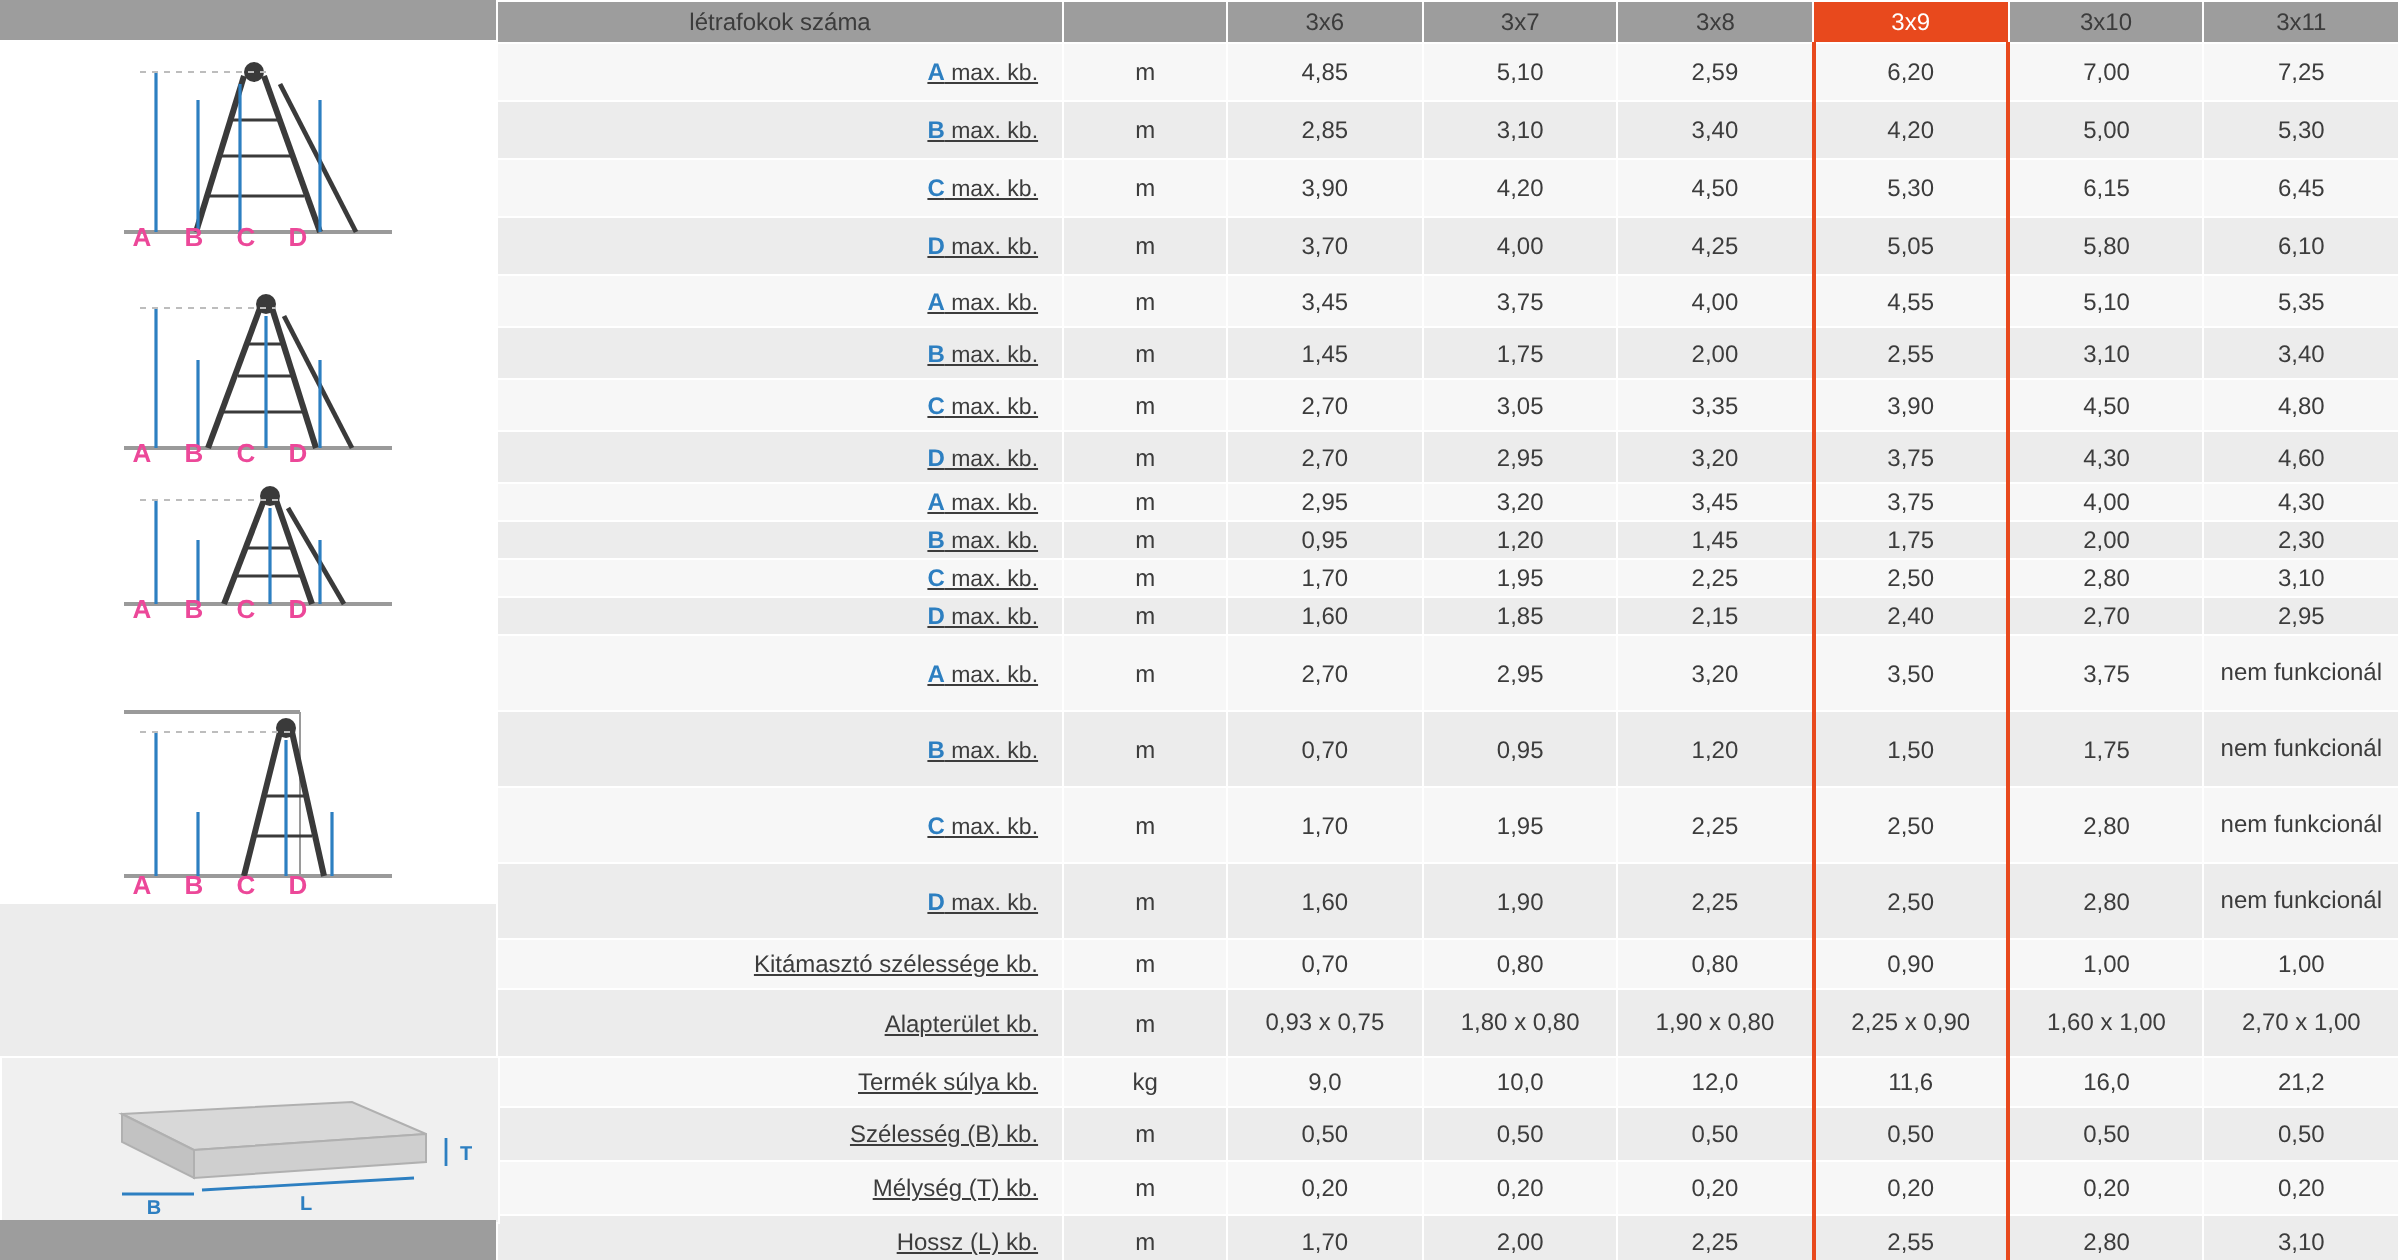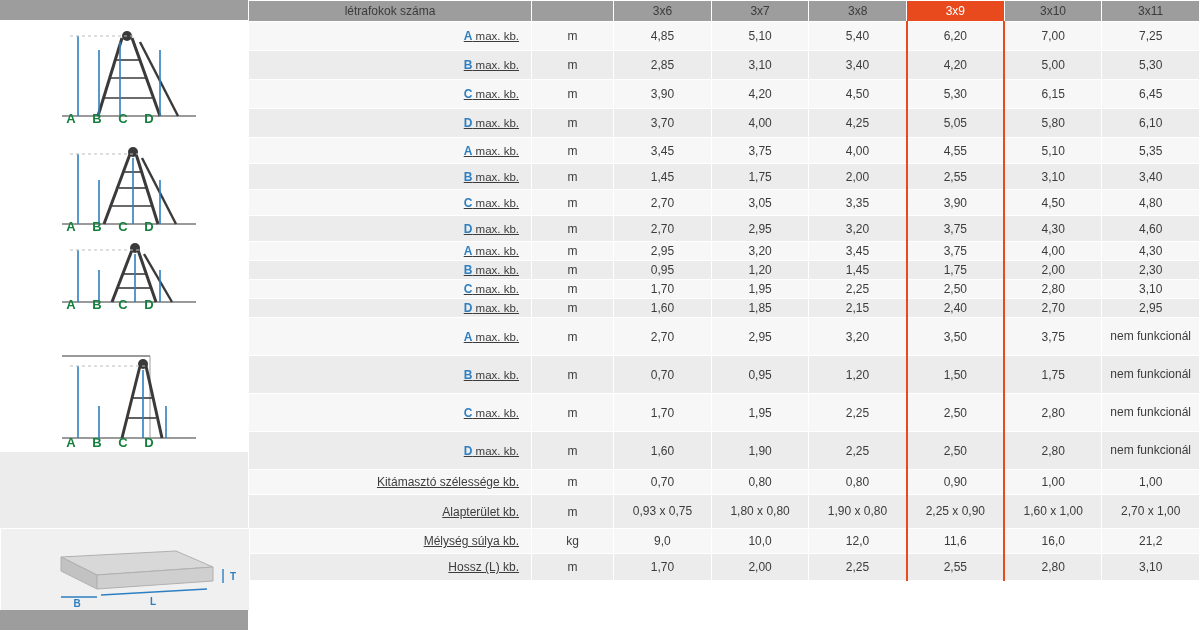--- a/index.html
+++ b/index.html
@@ -69,21 +69,21 @@
 
   
   #illus{
     position:absolute;left:0;top:0;width:248px;height:630px;
     background:#ffffff;
   }
   .fig{position:absolute;left:0;width:248px;}
   .figbox{position:relative;width:248px;height:100%;}
   .abcd{
     position:absolute;bottom:2px;left:0;width:220px;
-    text-align:center;color:#15803d;font-weight:bold;font-size:13px;
+    text-align:center;color:#ec4899;font-weight:bold;font-size:13px;
     letter-spacing:0;
   }
   .abcd span{display:inline-block;width:26px;}
   #pkgbox{
     position:absolute;left:0;top:528px;width:248px;height:82px;
     background:#f0f0f0;border:1px solid #ffffff;
   }
   #pkgbottom{
     position:absolute;left:0;top:610px;width:248px;height:20px;background:#9d9d9d;
   }
@@ -231,21 +231,21 @@
         <th>3x11</th>
       </tr>
     </thead>
     <tbody>
 
       <tr class="rowB" style="height:29px;">
         <td class="labelcell rightlabel"><span class="ltr">A</span><span class="kb"> max. kb.</span></td>
         <td>m</td>
         <td>4,85</td>
         <td>5,10</td>
-        <td>5,40</td>
+        <td>2,59</td>
         <td class="hlcell vsep-left vsep-right">6,20</td>
         <td>7,00</td>
         <td>7,25</td>
       </tr>
       <tr class="rowA" style="height:29px;">
         <td class="labelcell rightlabel"><span class="ltr">B</span><span class="kb"> max. kb.</span></td>
         <td>m</td>
         <td>2,85</td>
         <td>3,10</td>
         <td>3,40</td>
@@ -411,31 +411,51 @@
         <td class="labelcell rightlabel">Alapterület kb.</td>
         <td>m</td>
         <td class="twoline small">0,93 x 0,75</td>
         <td class="twoline small">1,80 x 0,80</td>
         <td class="twoline small">1,90 x 0,80</td>
         <td class="twoline small hlcell vsep-left vsep-right">2,25 x 0,90</td>
         <td class="twoline small">1,60 x 1,00</td>
         <td class="twoline small">2,70 x 1,00</td>
       </tr>
       <tr class="rowB" style="height:25px;">
-        <td class="labelcell rightlabel">Mélység súlya kb.</td>
+        <td class="labelcell rightlabel">Termék súlya kb.</td>
         <td>kg</td>
         <td>9,0</td>
         <td>10,0</td>
         <td>12,0</td>
         <td class="hlcell vsep-left vsep-right">11,6</td>
         <td>16,0</td>
         <td>21,2</td>
       </tr>
 
       <tr class="rowA" style="height:27px;">
+        <td class="labelcell rightlabel">Szélesség (B) kb.</td>
+        <td>m</td>
+        <td>0,50</td>
+        <td>0,50</td>
+        <td>0,50</td>
+        <td class="hlcell vsep-left vsep-right">0,50</td>
+        <td>0,50</td>
+        <td>0,50</td>
+      </tr>
+      <tr class="rowB" style="height:27px;">
+        <td class="labelcell rightlabel">Mélység (T) kb.</td>
+        <td>m</td>
+        <td>0,20</td>
+        <td>0,20</td>
+        <td>0,20</td>
+        <td class="hlcell vsep-left vsep-right">0,20</td>
+        <td>0,20</td>
+        <td>0,20</td>
+      </tr>
+      <tr class="rowA" style="height:27px;">
         <td class="labelcell rightlabel">Hossz (L) kb.</td>
         <td>m</td>
         <td>1,70</td>
         <td>2,00</td>
         <td>2,25</td>
         <td class="hlcell vsep-left vsep-right">2,55</td>
         <td>2,80</td>
         <td>3,10</td>
       </tr>
 

